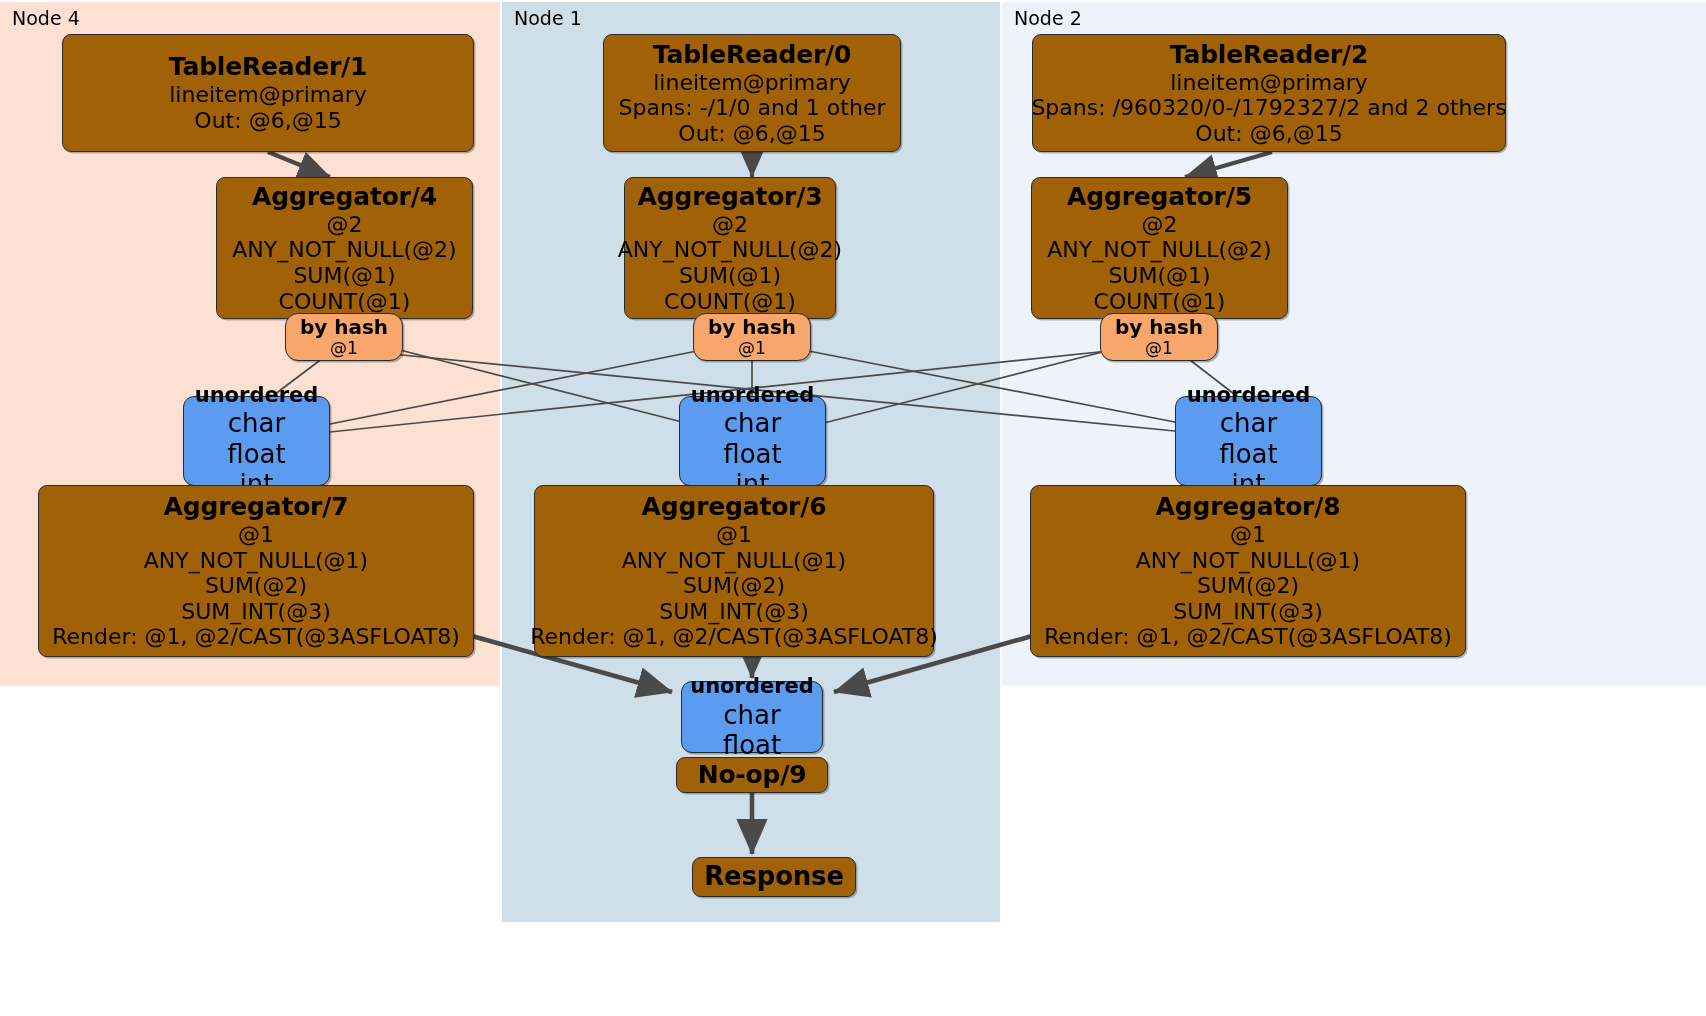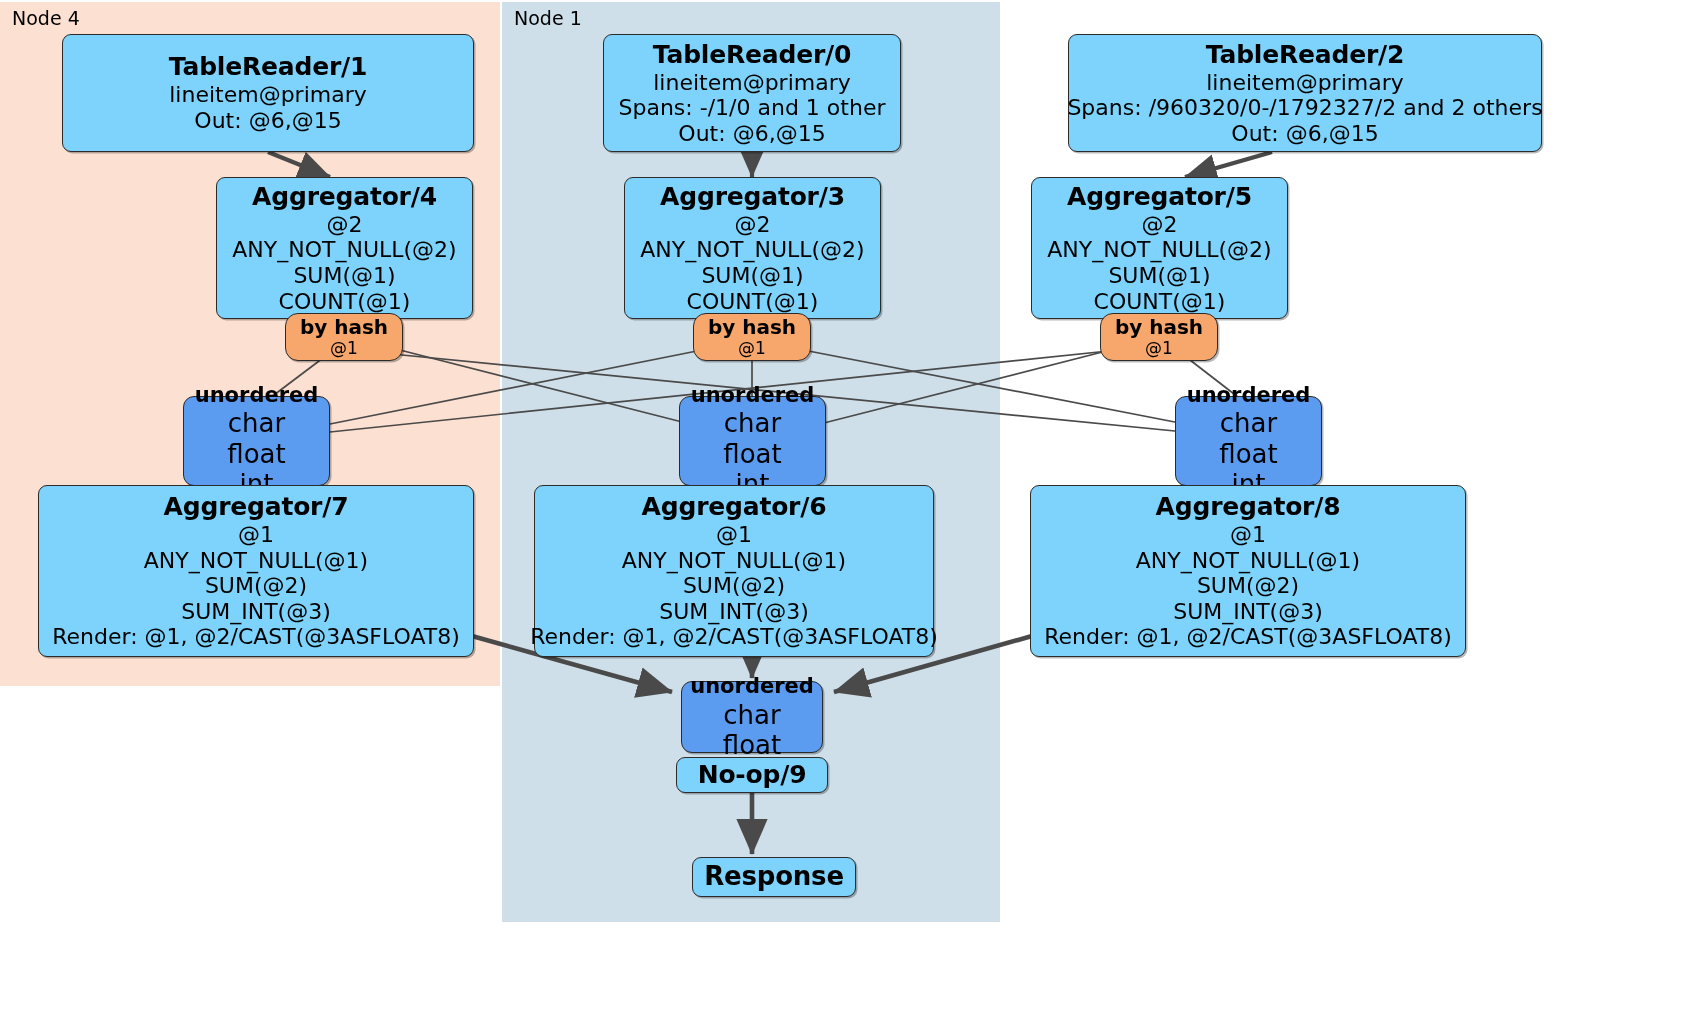--- a/index.html
+++ b/index.html
@@ -40,21 +40,21 @@
     display: flex;
     flex-direction: column;
     align-items: center;
     justify-content: center;
     text-align: center;
     line-height: 1.16;
     color: #000000;
   }
 
   .proc {
-    background: #7dd3fc;
+    background: #a16207;
     box-shadow: 1.5px 1.5px 0 rgba(0,0,0,0.28);
   }
   .proc .title {
     font-weight: bold;
     font-size: 25px;
     letter-spacing: -0.2px;
     margin-bottom: 1px;
   }
   .proc .line {
     font-size: 22px;
@@ -107,20 +107,23 @@
 <div id="canvas">
 
   <div class="node-panel" style="left:0px; top:2px; width:500px; height:684px; background:#fce0d2;">
     <span class="node-label">Node 4</span>
   </div>
 
   <div class="node-panel" style="left:502px; top:2px; width:498px; height:920px; background:#cfdfe9;">
     <span class="node-label">Node 1</span>
   </div>
 
+  <div class="node-panel" style="left:1002px; top:2px; width:704px; height:684px; background:#edf2fb;">
+    <span class="node-label">Node 2</span>
+  </div>
 
   <svg id="edges" viewBox="0 0 1706 1016" xmlns="http://www.w3.org/2000/svg">
     <defs>
       <marker id="ah" markerWidth="9" markerHeight="9" refX="7.2" refY="3.2" orient="auto" markerUnits="strokeWidth">
         <path d="M0,0 L7.4,3.2 L0,6.4 z" fill="#4a4a4a"></path>
       </marker>
       <marker id="ahs" markerWidth="10" markerHeight="10" refX="7.6" refY="3.4" orient="auto" markerUnits="strokeWidth">
         <path d="M0,0 L7.8,3.4 L0,6.8 z" fill="#4a4a4a"></path>
       </marker>
     </defs>
@@ -154,36 +157,36 @@
     <div class="line">Out: @6,@15</div>
   </div>
 
   <div class="gbox proc" style="left:603px; top:34px; width:298px; height:118px;">
     <div class="title">TableReader/0</div>
     <div class="line">lineitem@primary</div>
     <div class="line">Spans: -/1/0 and 1 other</div>
     <div class="line">Out: @6,@15</div>
   </div>
 
-  <div class="gbox proc" style="left:1032px; top:34px; width:474px; height:118px;margin-left:36px;">
+  <div class="gbox proc" style="left:1032px; top:34px; width:474px; height:118px;">
     <div class="title">TableReader/2</div>
     <div class="line">lineitem@primary</div>
     <div class="line">Spans: /960320/0-/1792327/2 and 2 others</div>
     <div class="line">Out: @6,@15</div>
   </div>
 
   <div class="gbox proc" style="left:216px; top:177px; width:257px; height:142px;">
     <div class="title">Aggregator/4</div>
     <div class="line">@2</div>
     <div class="line">ANY_NOT_NULL(@2)</div>
     <div class="line">SUM(@1)</div>
     <div class="line">COUNT(@1)</div>
   </div>
 
-  <div class="gbox proc" style="left:624px; top:177px; width:257px; height:142px;justify-content:center;">
+  <div class="gbox proc" style="left:624px; top:177px; width:212px; height:142px;justify-content:center;">
     <div class="title">Aggregator/3</div>
     <div class="line">@2</div>
     <div class="line">ANY_NOT_NULL(@2)</div>
     <div class="line">SUM(@1)</div>
     <div class="line">COUNT(@1)</div>
   </div>
 
   <div class="gbox proc" style="left:1031px; top:177px; width:257px; height:142px;">
     <div class="title">Aggregator/5</div>
     <div class="line">@2</div>

